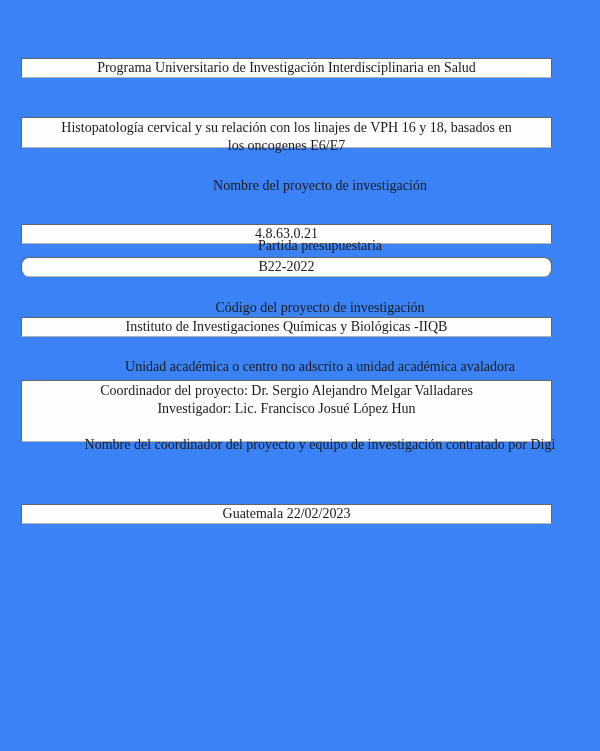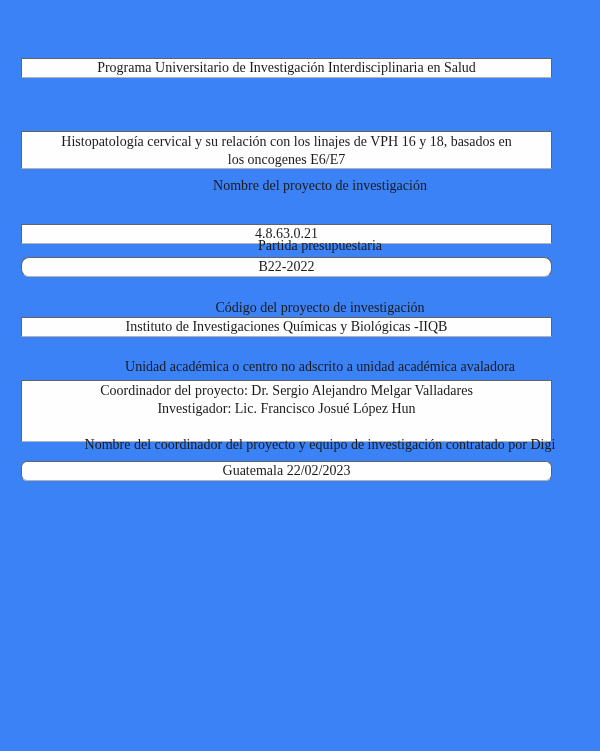--- a/index.html
+++ b/index.html
@@ -41,31 +41,31 @@
   .flabel {
     position: absolute;
     left: 0;
     width: 600px;
     text-align: center;
     line-height: 17px;
     white-space: nowrap;
     margin-left: 20px;
   }
   #box-program     { top: 58px; }
-  #box-title       { top: 131px; height: 38px; }
+  #box-title       { top: 117px; height: 31px; }
   #label-name      { top: 177px; }
   #box-code        { top: 196px; margin-top: 28px; }
   #label-partida   { top: 237px; }
   #box-partida     { top: 257px; border-radius: 8px; }
   #label-codigo    { top: 299px; }
   #box-instituto   { top: 317px; }
   #label-unidad    { top: 358px; }
   #box-equipo      { top: 380px; height: 62px; }
   #label-equipo    { top: 436px; }
-  #box-fecha       { top: 461px; border-radius: 6px; }
+  #box-fecha       { top: 504px; }
   #label-fecha     { top: 497px; }
 </style>
 </head>
 <body>
 
 <div class="page">
 
   <div id="box-program" class="fbox single">Programa Universitario de Investigación Interdisciplinaria en Salud</div>
 
   <div id="box-title" class="fbox multi">

